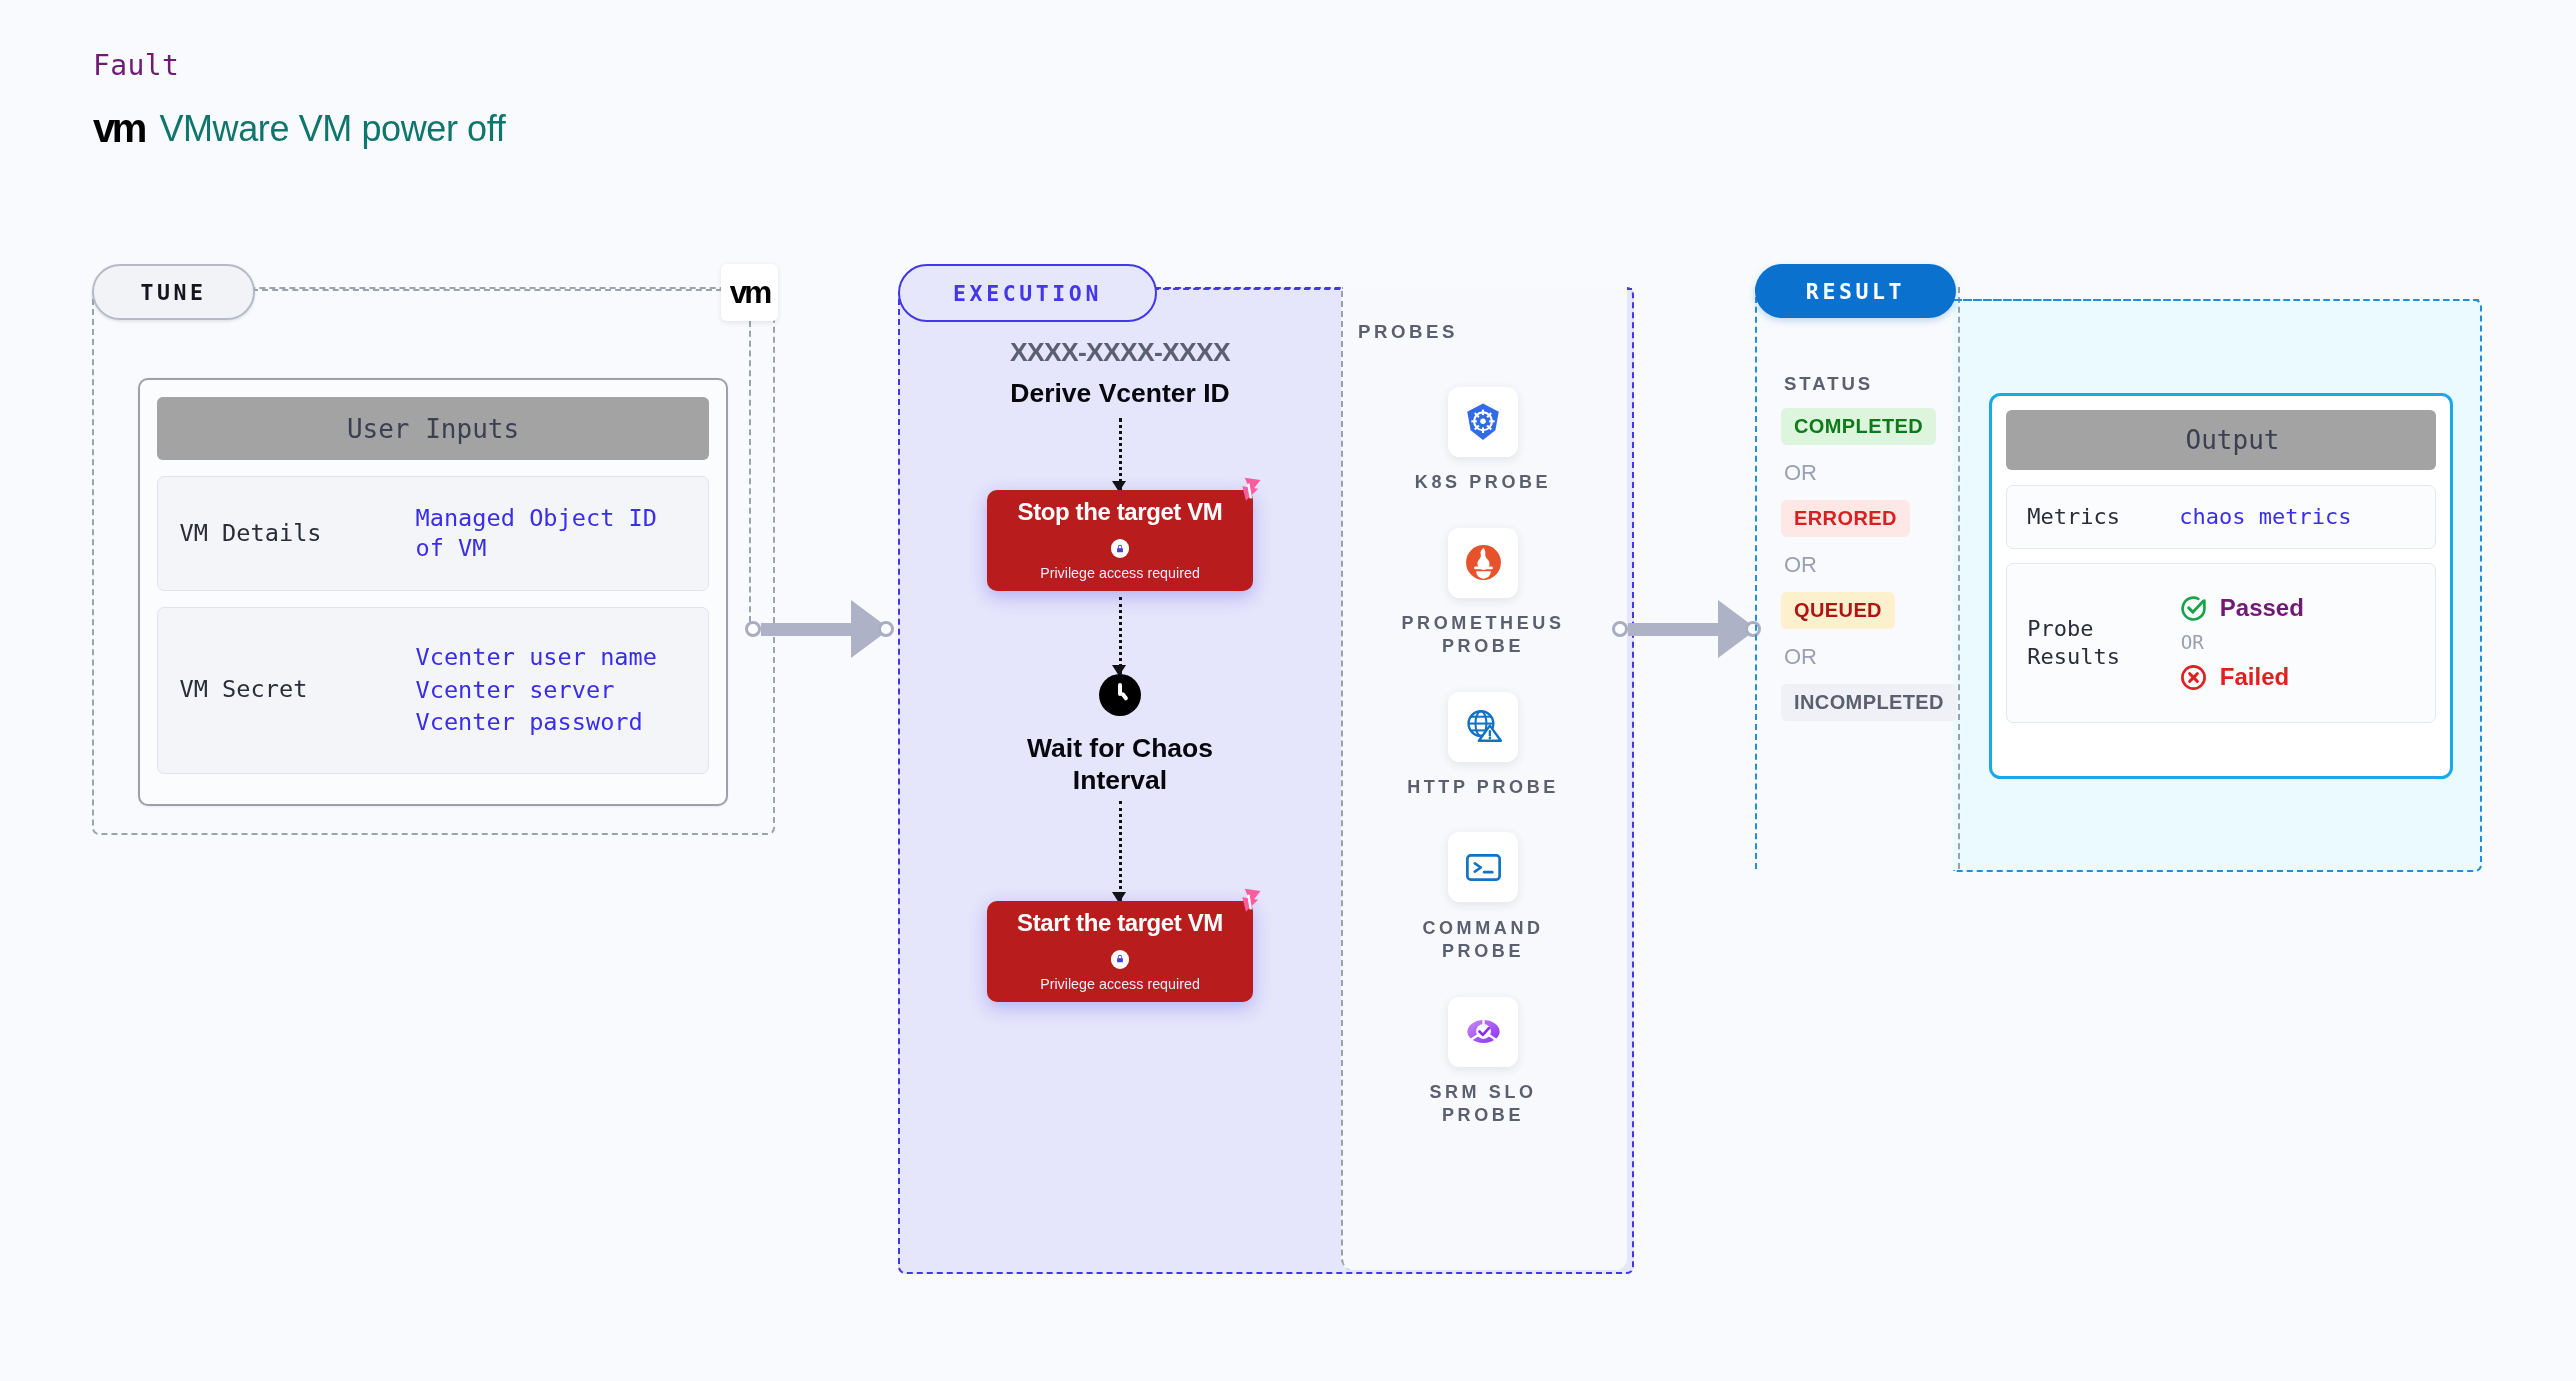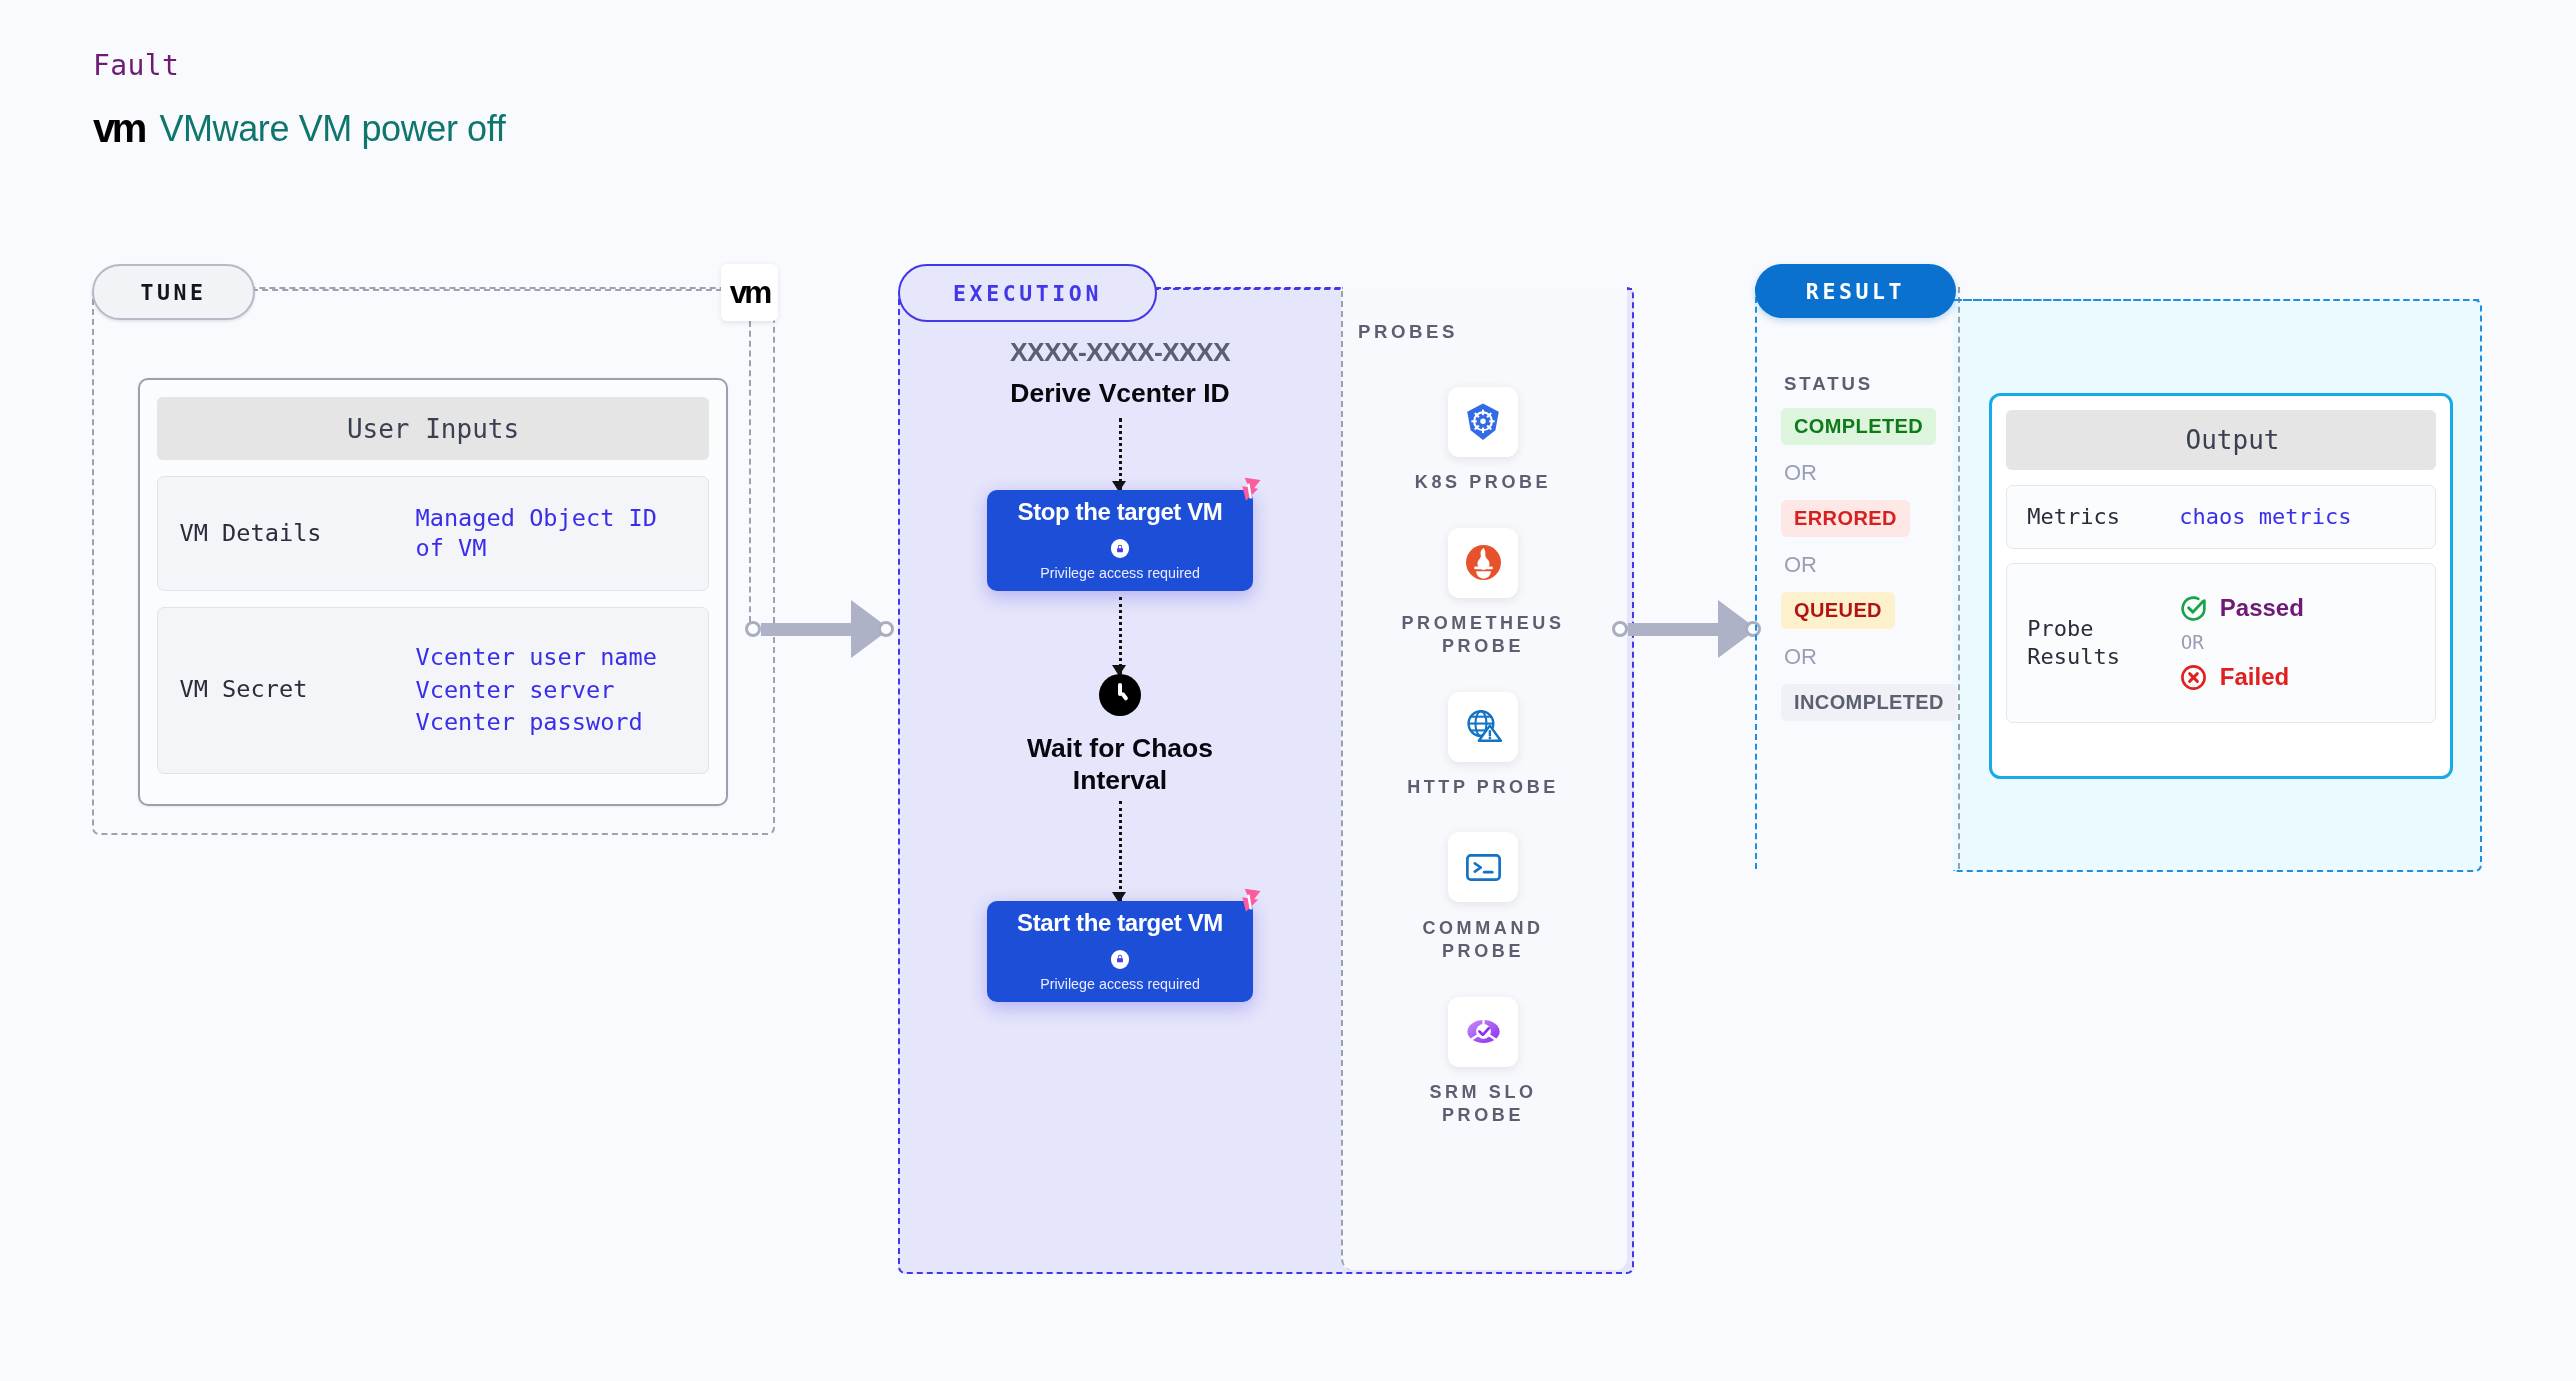--- a/index.html
+++ b/index.html
@@ -61,21 +61,21 @@
     left:749px;top:321px;width:0;height:301px;
     border-left:2.9px dashed #9ca3af;
   }
 
   .card-outer{
     background:#fbfcfe;border:2.1px solid #9aa0ad;border-radius:10px;
     box-shadow:0 0.7px 2.1px rgba(30,35,60,.08);
   }
   #tune-card{left:138px;top:378px;width:586px;height:424px;}
   .card-head{
-    background:#e5e5e5;border-radius:5.7px;
+    background:#a3a3a3;border-radius:5.7px;
     font-family:"DejaVu Sans Mono",monospace;
     font-size:26px;color:#3b3f52;
     display:flex;align-items:center;justify-content:center;
   }
   #tune-card-head{margin:17px 17px 0 17px;height:63px;}
   .kv-row{
     background:#f3f5f9;border:1.4px solid #dfe3ea;border-radius:7.2px;
     margin:15.8px 17px 0 17px;display:flex;align-items:center;
     font-family:"DejaVu Sans Mono",monospace;
   }
@@ -136,21 +136,21 @@
     position:absolute;left:-6.4px;bottom:-2.1px;width:0;height:0;
     border-left:7.9px solid transparent;border-right:7.9px solid transparent;
     border-top:11.5px solid #111;
   }
   #da1{height:72px;margin-top:8.6px;}
   #da2{height:77px;margin-top:5.7px;}
   #da3{height:100px;margin-top:4.3px;}
 
   .action-card{
     position:relative;margin:0 auto;width:266px;height:77px;
-    background:#1d4ed8;border-radius:10px;color:#fff;
+    background:#b91c1c;border-radius:10px;color:#fff;
     box-shadow:0 5.7px 18.6px rgba(74,60,224,.30);
     display:flex;flex-direction:column;align-items:center;justify-content:center;
     padding:11.5px 0 13px 0;
   }
   .action-title{font-size:24px;font-weight:bold;letter-spacing:-0.4px;}
   .action-sub{display:flex;align-items:center;gap:7.2px;margin-top:13px;font-size:14.3px;color:#eceafd;flex-direction:column;}
   .lock-badge{
     width:18.6px;height:18.6px;border-radius:50%;background:#fff;
     display:flex;align-items:center;justify-content:center;
   }

